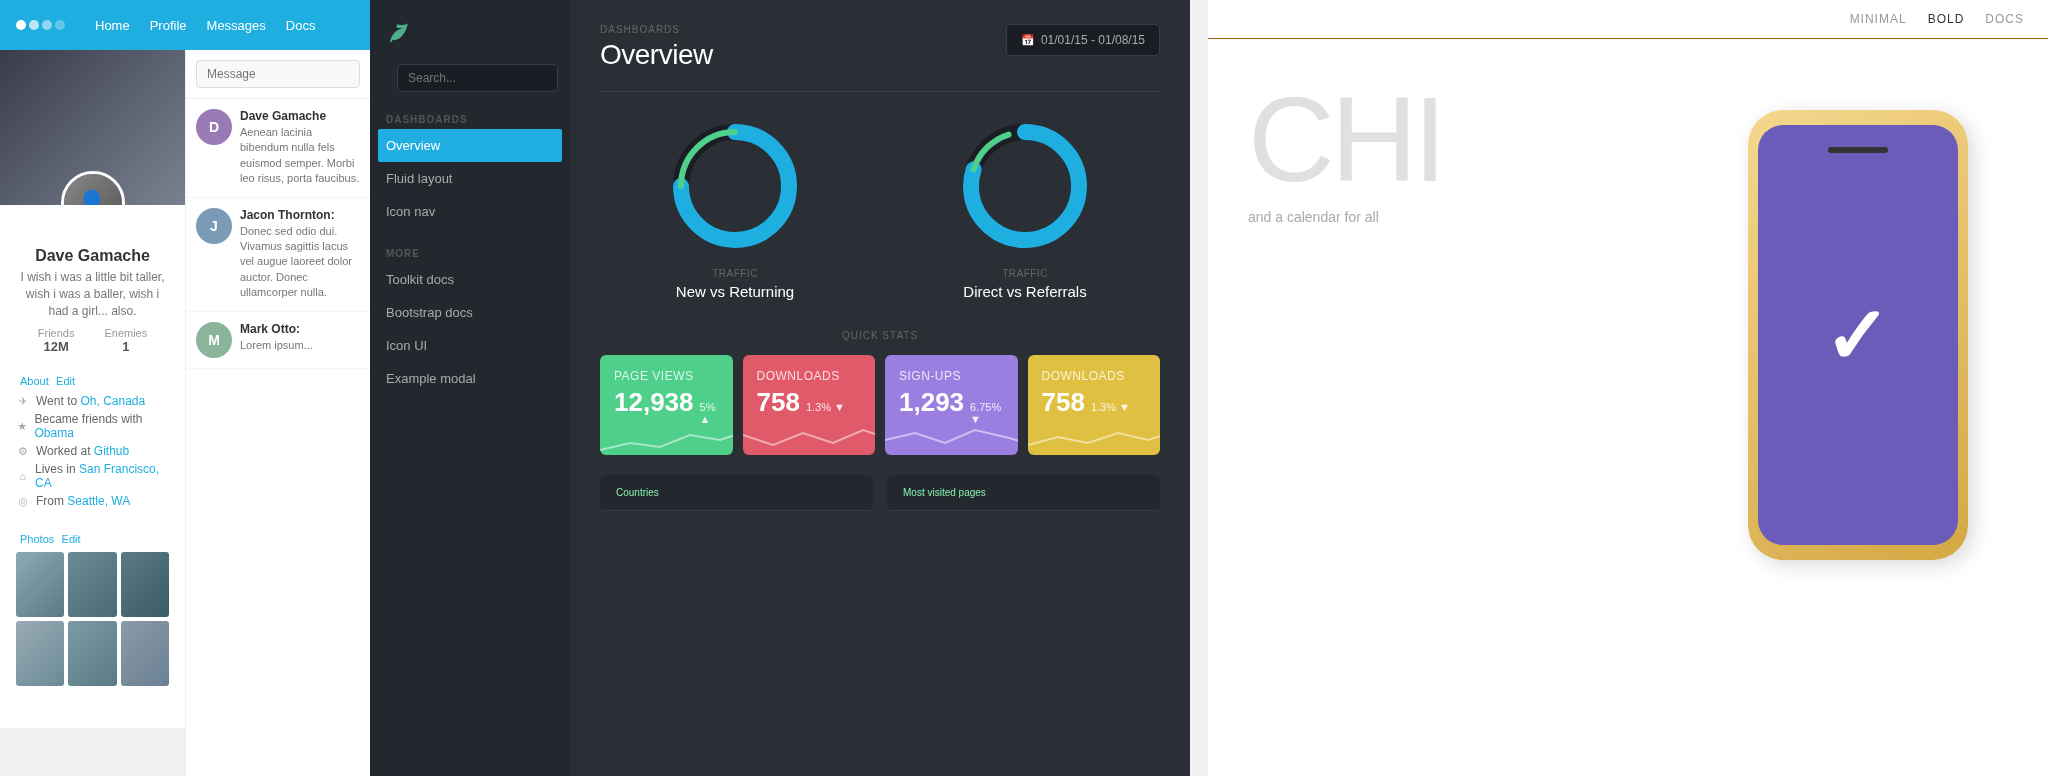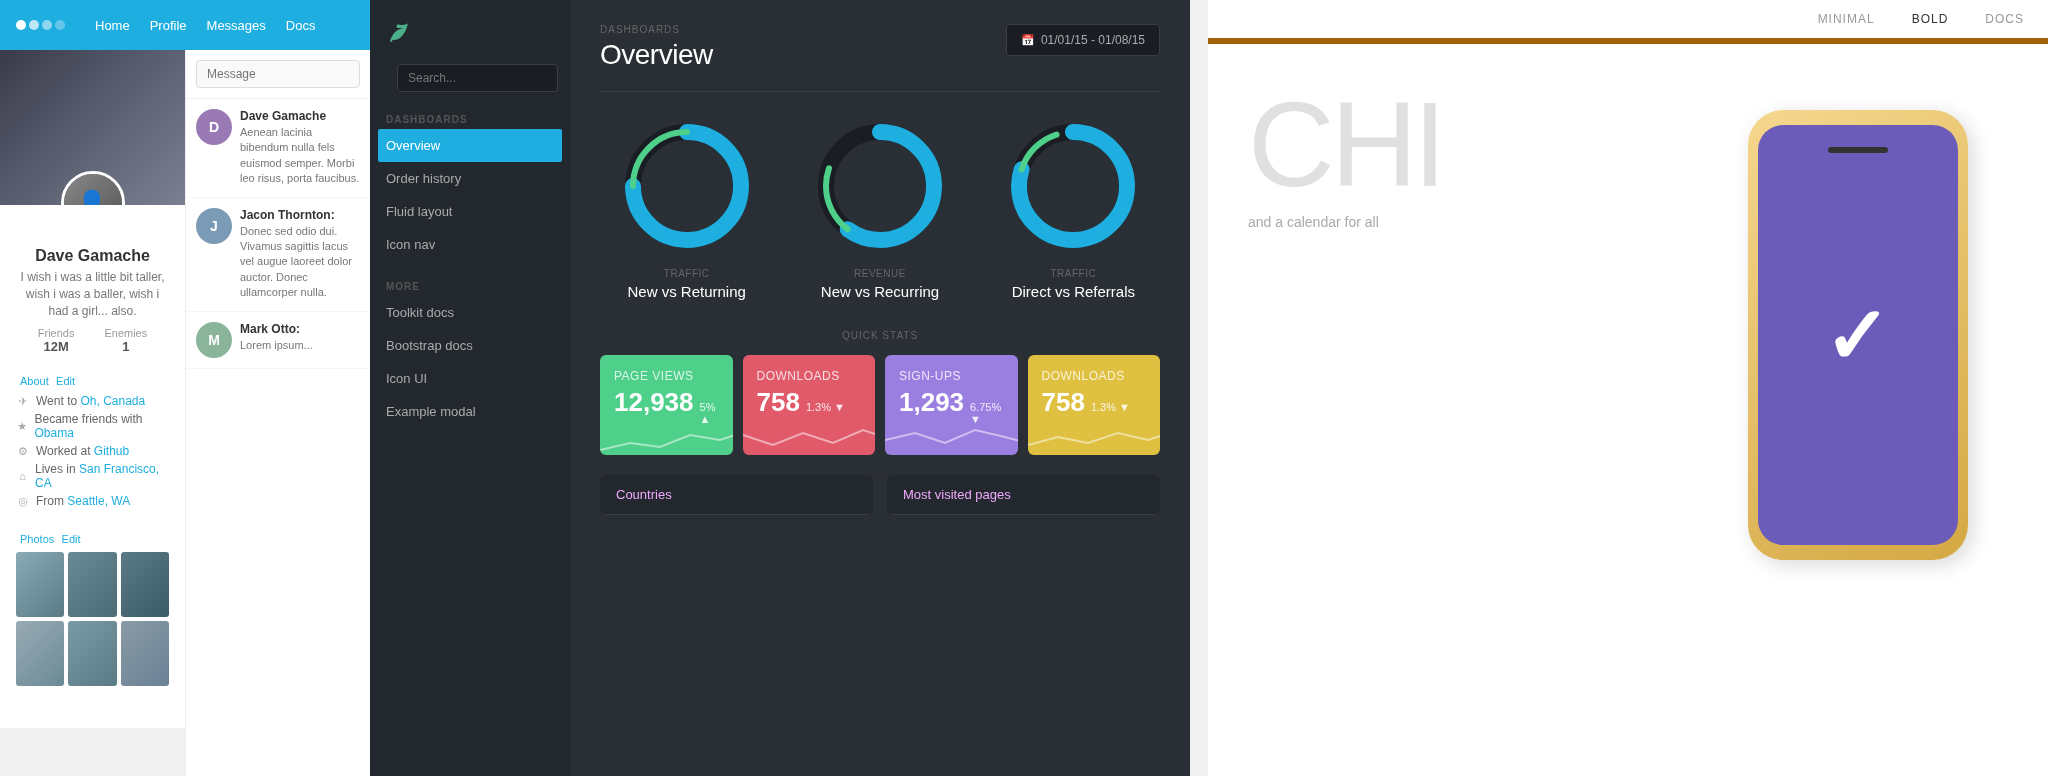--- a/index.html
+++ b/index.html
@@ -301,22 +301,22 @@
       width: 840px;
       height: 776px;
       background: #fff;
     }
 
     .right-topbar {
       display: flex;
       justify-content: flex-end;
       align-items: center;
       padding: 12px 24px;
-      border-bottom: 6px solid #a16207;
-      gap: 37px;
+      border-bottom: 1px solid #a16207;
+      gap: 21px;
     }
 
     .right-nav-item {
       font-size: 12px;
       color: #999;
       text-transform: uppercase;
       letter-spacing: 1px;
       cursor: pointer;
     }
 
@@ -635,22 +635,22 @@
 
     .bottom-table {
       flex: 1;
       background: #23272e;
       border-radius: 6px;
       overflow: hidden;
     }
 
     .bottom-table-header {
       padding: 12px 16px;
-      font-size: 13px;
-      color: #f0abfc;
+      font-size: 10px;
+      color: #86efac;
       font-weight: 500;
       border-bottom: 1px solid #3a3e45;
     }
   </style>
 </head>
 <body>
 
 <div class="social-panel">
   <div class="social-topbar">
     <div class="social-logo">
@@ -770,21 +770,20 @@
 
     <div class="sidebar-search">
       <div class="search-icon-wrapper">
         <input class="search-field" type="text" placeholder="Search..." style="">
       </div>
     </div>
 
     <div class="sidebar-section-label">DASHBOARDS</div>
 
     <div class="sidebar-nav-item active">Overview</div>
-    <div class="sidebar-nav-item">Order history</div>
     <div class="sidebar-nav-item">Fluid layout</div>
     <div class="sidebar-nav-item">Icon nav</div>
 
     <div class="sidebar-section-label" style="margin-top:12px;">MORE</div>
 
     <div class="sidebar-nav-item">Toolkit docs</div>
     <div class="sidebar-nav-item">Bootstrap docs</div>
     <div class="sidebar-nav-item">Icon UI</div>
     <div class="sidebar-nav-item">Example modal</div>
   </div>
@@ -810,31 +809,20 @@
           <svg class="donut-svg" viewBox="0 0 140 140">
             <circle class="donut-track" cx="70" cy="70" r="54"></circle>
             <circle class="donut-fill-blue" cx="70" cy="70" r="54" stroke-dasharray="254 339" stroke-dashoffset="0"></circle>
             <circle cx="70" cy="70" r="54" fill="none" stroke="#4ecf8a" stroke-width="6" stroke-linecap="round" stroke-dasharray="85 339" stroke-dashoffset="-254"></circle>
           </svg>
         </div>
         <div class="chart-subtitle">Traffic</div>
         <div class="chart-title">New vs Returning</div>
       </div>
 
-      <div class="chart-container">
-        <div class="donut-chart">
-          <svg class="donut-svg" viewBox="0 0 140 140">
-            <circle class="donut-track" cx="70" cy="70" r="54"></circle>
-            <circle cx="70" cy="70" r="54" fill="none" stroke="#1eaee0" stroke-width="16" stroke-linecap="round" stroke-dasharray="204 339" stroke-dashoffset="0"></circle>
-            <circle cx="70" cy="70" r="54" fill="none" stroke="#4ecf8a" stroke-width="6" stroke-linecap="round" stroke-dasharray="68 339" stroke-dashoffset="-204"></circle>
-          </svg>
-        </div>
-        <div class="chart-subtitle">Revenue</div>
-        <div class="chart-title">New vs Recurring</div>
-      </div>
 
       <div class="chart-container">
         <div class="donut-chart">
           <svg class="donut-svg" viewBox="0 0 140 140">
             <circle class="donut-track" cx="70" cy="70" r="54"></circle>
             <circle cx="70" cy="70" r="54" fill="none" stroke="#1eaee0" stroke-width="16" stroke-linecap="round" stroke-dasharray="271 339" stroke-dashoffset="0"></circle>
             <circle cx="70" cy="70" r="54" fill="none" stroke="#4ecf8a" stroke-width="6" stroke-linecap="round" stroke-dasharray="51 339" stroke-dashoffset="-271"></circle>
           </svg>
         </div>
         <div class="chart-subtitle">Traffic</div>

